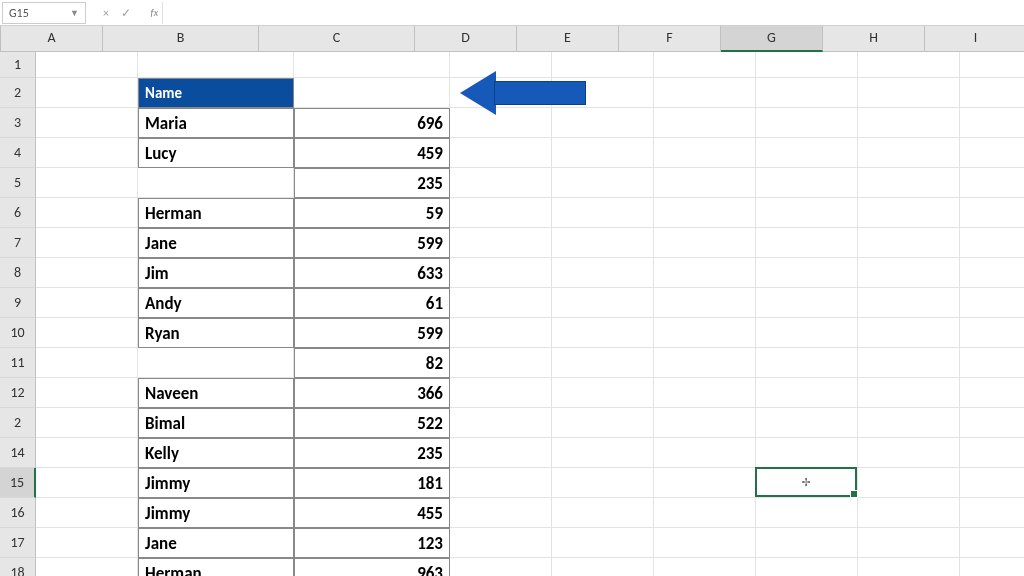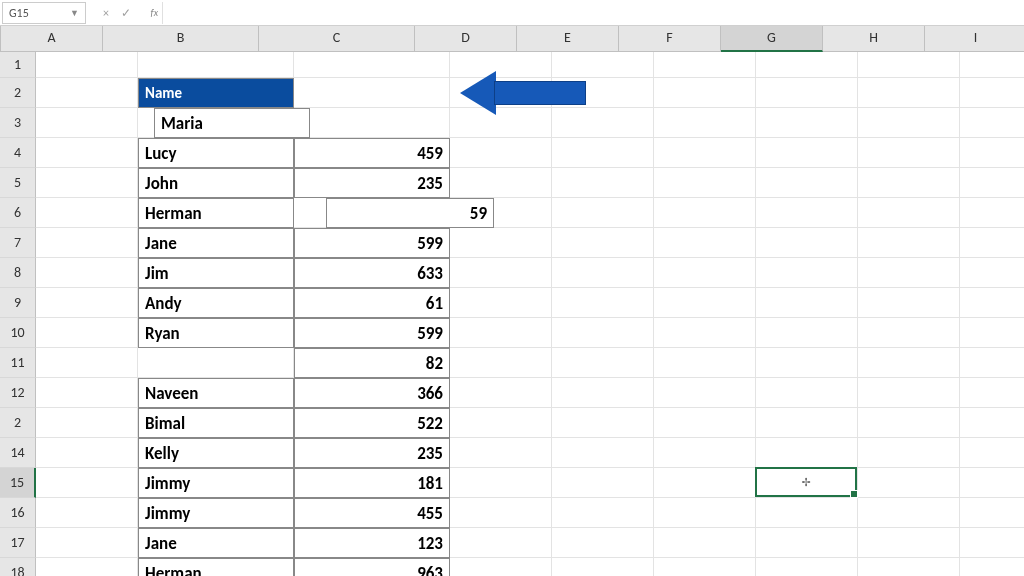--- a/index.html
+++ b/index.html
@@ -428,27 +428,27 @@
         <div class="cell" style="width: 156px; height: 30px;"></div>
         <div class="cell" style="width: 156px; height: 30px;"></div>
         <div class="cell" style="width: 102px; height: 30px;"></div>
         <div class="cell" style="width: 102px; height: 30px;"></div>
         <div class="cell" style="width: 102px; height: 30px;"></div>
         <div class="cell" style="width: 102px; height: 30px;"></div>
         <div class="cell" style="width: 102px; height: 30px;"></div>
         <div class="cell" style="width: 102px; height: 30px;"></div>
       </div>
       <div class="th" style="position: absolute; left: 102px; top: 26px; width: 156px; height: 30px;">Name</div>
-      <div class="td" style="position: absolute; left: 102px; top: 56px; width: 156px; height: 30px; margin-left: 16px;">Maria</div>
+      <div class="td" style="position: absolute; left: 102px; top: 56px; width: 156px; height: 30px;">Maria</div>
+      <div class="td num" style="position: absolute; left: 258px; top: 56px; width: 156px; height: 30px;">696</div>
       <div class="td" style="position: absolute; left: 102px; top: 86px; width: 156px; height: 30px;">Lucy</div>
       <div class="td num" style="position: absolute; left: 258px; top: 86px; width: 156px; height: 30px;">459</div>
-      <div class="td" style="position: absolute; left: 102px; top: 116px; width: 156px; height: 30px;">John</div>
       <div class="td num" style="position: absolute; left: 258px; top: 116px; width: 156px; height: 30px;">235</div>
       <div class="td" style="position: absolute; left: 102px; top: 146px; width: 156px; height: 30px;">Herman</div>
-      <div class="td num" style="position: absolute; left: 258px; top: 146px; width: 168px; height: 30px; margin-left: 32px;">59</div>
+      <div class="td num" style="position: absolute; left: 258px; top: 146px; width: 156px; height: 30px;">59</div>
       <div class="td" style="position: absolute; left: 102px; top: 176px; width: 156px; height: 30px;">Jane</div>
       <div class="td num" style="position: absolute; left: 258px; top: 176px; width: 156px; height: 30px;">599</div>
       <div class="td" style="position: absolute; left: 102px; top: 206px; width: 156px; height: 30px;">Jim</div>
       <div class="td num" style="position: absolute; left: 258px; top: 206px; width: 156px; height: 30px;">633</div>
       <div class="td" style="position: absolute; left: 102px; top: 236px; width: 156px; height: 30px;">Andy</div>
       <div class="td num" style="position: absolute; left: 258px; top: 236px; width: 156px; height: 30px;">61</div>
       <div class="td" style="position: absolute; left: 102px; top: 266px; width: 156px; height: 30px;">Ryan</div>
       <div class="td num" style="position: absolute; left: 258px; top: 266px; width: 156px; height: 30px;">599</div>
       <div class="td num" style="position: absolute; left: 258px; top: 296px; width: 156px; height: 30px;">82</div>
       <div class="td" style="position: absolute; left: 102px; top: 326px; width: 156px; height: 30px;">Naveen</div>

